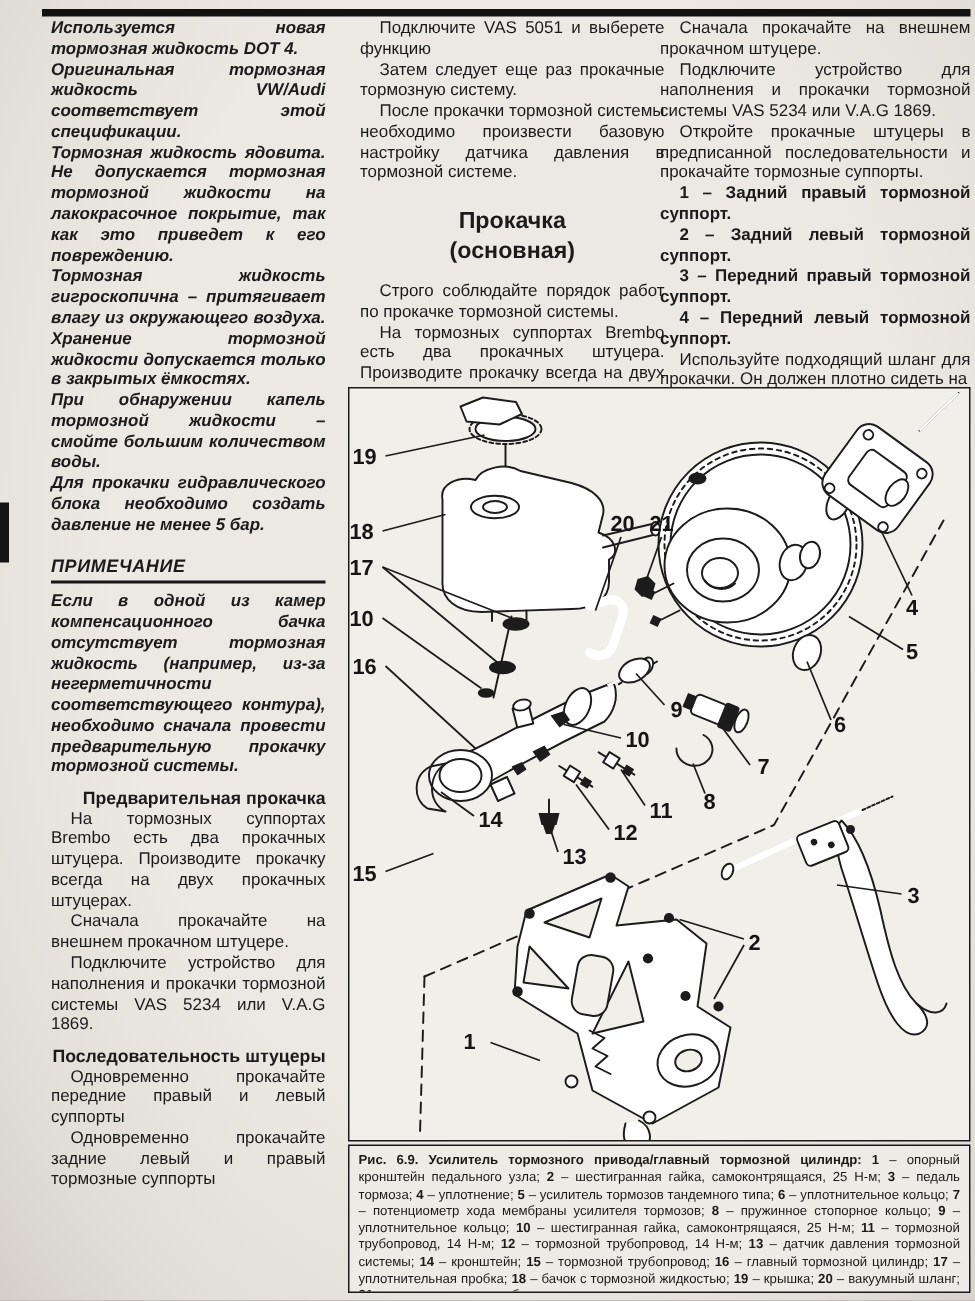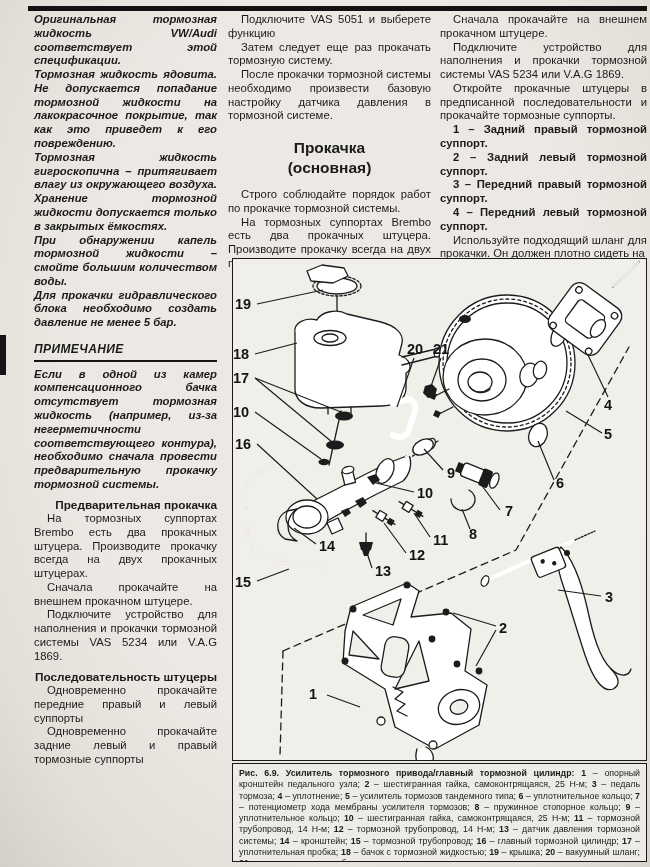--- a/index.html
+++ b/index.html
@@ -6,21 +6,21 @@
   .page{
     position:relative;width:650px;height:867px;overflow:hidden;
     background:radial-gradient(ellipse at 52% 42%, #ece9e4 55%, #e2dfd9 82%, #d4d0c9 100%);
     font-family:"Liberation Sans",sans-serif;color:#1b1b1b;
   }
   .toprule{position:absolute;left:28px;right:3px;top:6px;height:5px;background:#121212;}
   .bindmark{position:absolute;left:0;top:335px;width:6px;height:40px;background:#141414;}
   .col{position:absolute;top:13px;text-align:justify;font-size:11.3px;line-height:1.22;}
   .col p{margin:0;}
   .col-left{left:34px;width:183px;}
-  .col-mid{left:228px;width:203px;}
+  .col-mid{left:240px;width:203px;}
   .col-right{left:440px;width:207px;}
   .pbi{font-weight:bold;font-style:italic;}
   .pind{text-indent:13px;}
   .sp{margin-top:6px !important;}
   .bi{font-weight:bold;}
   .nh{font-weight:bold;font-style:italic;font-size:12px;letter-spacing:.4px;
       border-bottom:2.5px solid #161616;padding:12px 0 3px;margin-bottom:6px !important;text-align:left;}
   .sh{font-weight:bold;font-size:11.8px;margin-top:6px !important;text-align:right;}
   .h2{font-weight:bold;font-size:15.5px;line-height:1.25;white-space:pre-line;
       margin:15px 0 11px !important;text-align:center;}
@@ -43,38 +43,39 @@
   .kfill{fill:#1c1c1c;stroke:none;}
 </style>
 </head>
 <body>
 
 <div class="page">
   <div class="toprule"></div>
   <div class="bindmark"></div>
 
   <div class="col col-left">
+      <p class="pbi">Используется новая тормозная жидкость DOT 4.</p>
       <p class="pbi">Оригинальная тормозная жидкость VW/Audi соответствует этой спецификации.</p>
-      <p class="pbi">Тормозная жидкость ядовита. Не допускается попадание тормозной жидкости на лакокрасочное покрытие, так как это приведет к его повреждению.</p>
+      <p class="pbi">Тормозная жидкость ядовита. Не допускается тормозная тормозной жидкости на лакокрасочное покрытие, так как это приведет к его повреждению.</p>
       <p class="pbi">Тормозная жидкость гигроскопична – притягивает влагу из окружающего воздуха. Хранение тормозной жидкости допускается только в закрытых ёмкостях.</p>
       <p class="pbi">При обнаружении капель тормозной жидкости – смойте большим количеством воды.</p>
       <p class="pbi">Для прокачки гидравлического блока необходимо создать давление не менее 5 бар.</p>
       <p class="nh">ПРИМЕЧАНИЕ</p>
       <p class="pbi">Если в одной из камер компенсационного бачка отсутствует тормозная жидкость (например, из-за негерметичности соответствующего контура), необходимо сначала провести предварительную прокачку тормозной системы.</p>
       <p class="sh">Предварительная прокачка</p>
       <p class="pind">На тормозных суппортах Brembo есть два прокачных штуцера. Производите прокачку всегда на двух прокачных штуцерах.</p>
       <p class="pind">Сначала прокачайте на внешнем прокачном штуцере.</p>
       <p class="pind">Подключите устройство для наполнения и прокачки тормозной системы VAS 5234 или V.A.G 1869.</p>
       <p class="sh">Последовательность штуцеры</p>
       <p class="pind">Одновременно прокачайте передние правый и левый суппорты</p>
       <p class="pind">Одновременно прокачайте задние левый и правый тормозные суппорты</p>
     </div>
   <div class="col col-mid">
       <p class="pind">Подключите VAS 5051 и выберете функцию</p>
-      <p class="pind">Затем следует еще раз прокачать тормозную систему.</p>
+      <p class="pind">Затем следует еще раз прокачные тормозную систему.</p>
       <p class="pind">После прокачки тормозной системы необходимо произвести базовую настройку датчика давления в тормозной системе.</p>
       <p class="h2">Прокачка
 (основная)</p>
       <p class="pind">Строго соблюдайте порядок работ по прокачке тормозной системы.</p>
       <p class="pind">На тормозных суппортах Brembo есть два прокачных штуцера. Производите прокачку всегда на двух прокачных штуцерах.</p>
     </div>
   <div class="col col-right">
       <p class="pind">Сначала прокачайте на внешнем прокачном штуцере.</p>
       <p class="pind">Подключите устройство для наполнения и прокачки тормозной системы VAS 5234 или V.A.G 1869.</p>
       <p class="pind">Откройте прокачные штуцеры в предписанной последовательности и прокачайте тормозные суппорты.</p>

